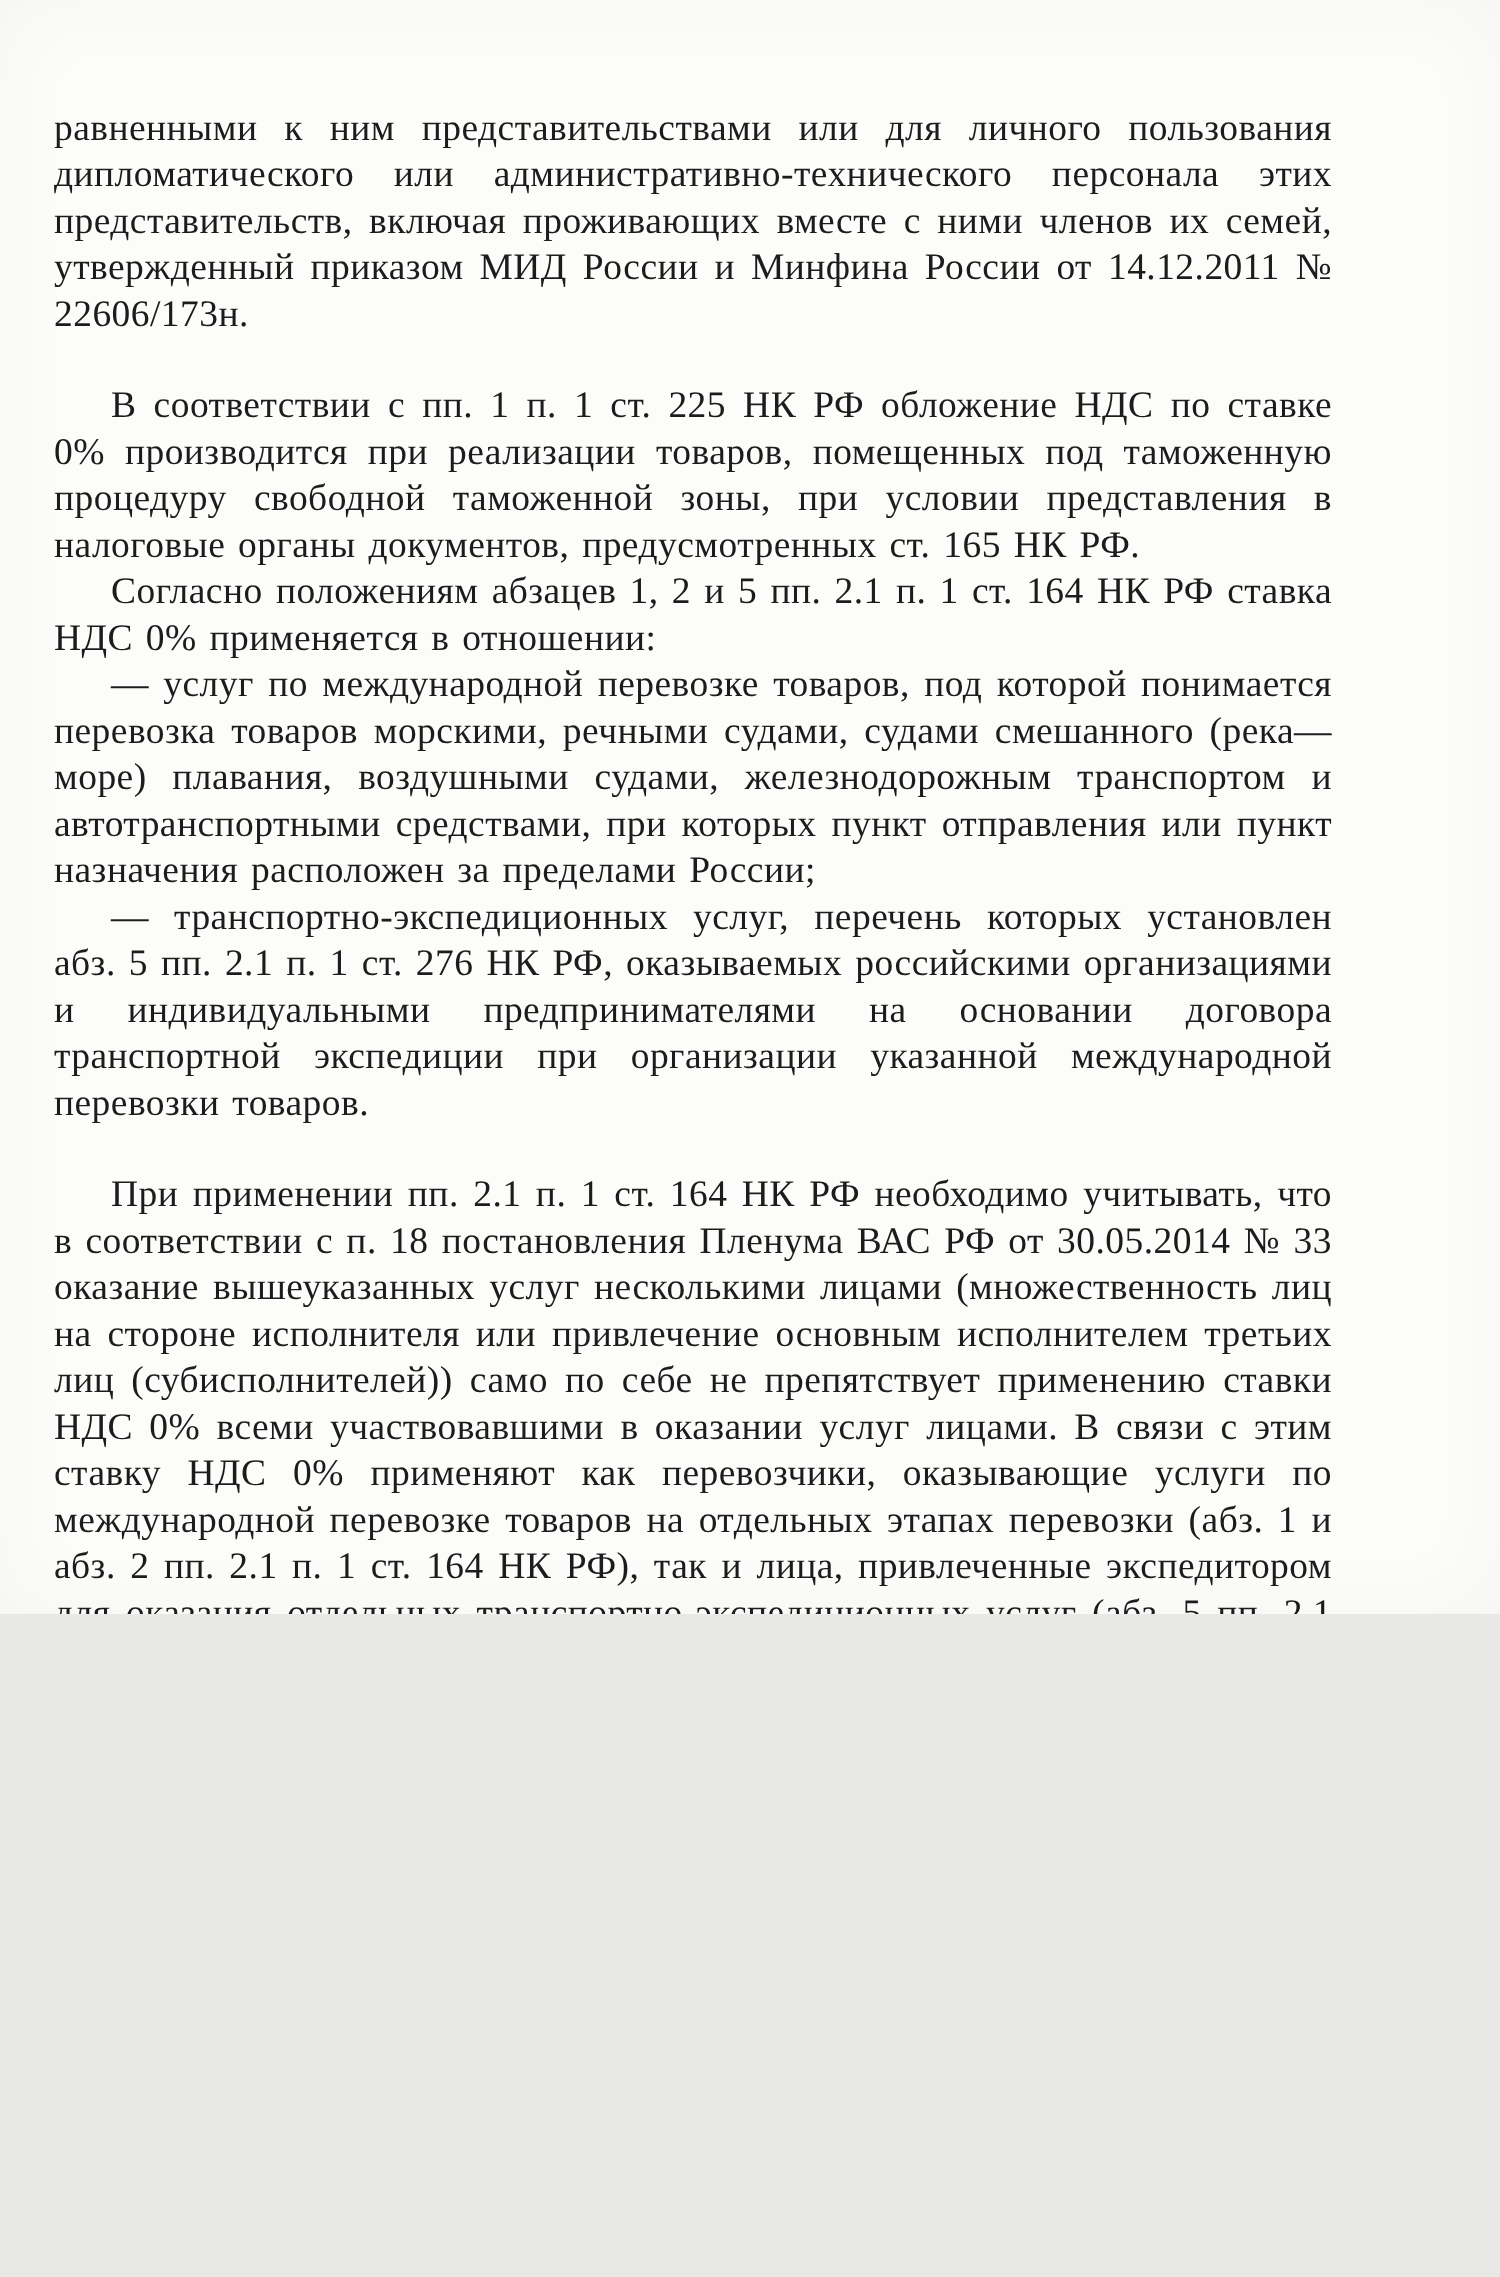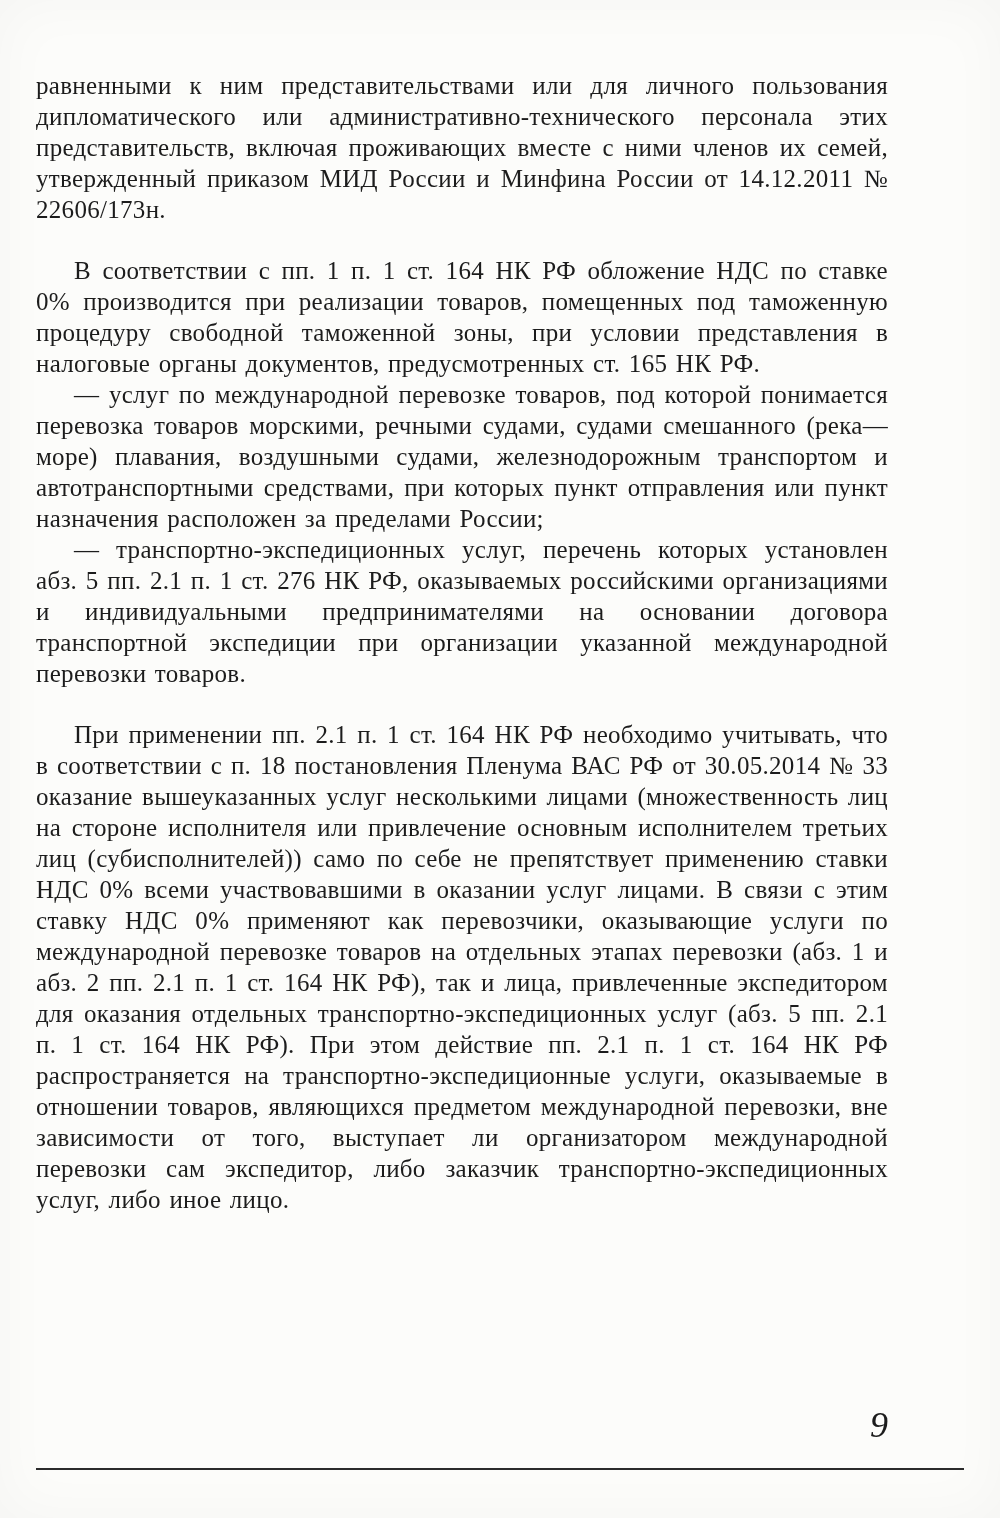--- a/index.html
+++ b/index.html
@@ -3,21 +3,21 @@
 <meta charset="utf-8">
 <style>
   html, body {
     margin: 0;
     padding: 0;
     background: #e8e8e6;
   }
   .page {
     position: relative;
     width: 1000px;
-    height: 1518px;
+    height: 1076px;
     margin: 0 auto;
     background: #fcfcfa;
     box-shadow: inset 0 0 60px rgba(0,0,0,0.03);
     overflow: hidden;
     font-family: "Liberation Serif", "DejaVu Serif", serif;
     color: #1c1c1c;
   }
   .text-block {
     position: absolute;
     top: 70px;
@@ -57,22 +57,23 @@
   }
 </style>
 </head>
 <body>
 
 <div class="page">
 
   <div class="text-block">
     <p class="continuation">равненными к ним представительствами или для личного пользования дипломатического или административно-технического персонала этих представительств, включая проживающих вместе с ними членов их семей, утвержденный приказом МИД России и Минфина России от 14.12.2011 № 22606/173н.</p>
 
-    <p class="indent gap-before">В соответствии с пп. 1 п. 1 ст. 164 НК РФ обложение НДС по ставке 0% производится при реализации товаров, помещенных под таможенную процедуру свободной таможенной зоны, при условии представления в налоговые органы документов, предусмотренных ст. 165 НК РФ.</p>
+    <p class="indent gap-before">В соответствии с пп. 1 п. 1 ст. 225 НК РФ обложение НДС по ставке 0% производится при реализации товаров, помещенных под таможенную процедуру свободной таможенной зоны, при условии представления в налоговые органы документов, предусмотренных ст. 165 НК РФ.</p>
 
+    <p class="indent">Согласно положениям абзацев 1, 2 и 5 пп. 2.1 п. 1 ст. 164 НК РФ ставка НДС 0% применяется в отношении:</p>
 
     <p class="indent">— услуг по международной перевозке товаров, под которой понимается перевозка товаров морскими, речными судами, судами смешанного (река—море) плавания, воздушными судами, железнодорожным транспортом и автотранспортными средствами, при которых пункт отправления или пункт назначения расположен за пределами России;</p>
 
     <p class="indent">— транспортно-экспедиционных услуг, перечень которых установлен абз. 5 пп. 2.1 п. 1 ст. 276 НК РФ, оказываемых российскими организациями и индивидуальными предпринимателями на основании договора транспортной экспедиции при организации указанной международной перевозки товаров.</p>
 
     <p class="indent gap-before">При применении пп. 2.1 п. 1 ст. 164 НК РФ необходимо учитывать, что в соответствии с п. 18 постановления Пленума ВАС РФ от 30.05.2014 № 33 оказание вышеуказанных услуг несколькими лицами (множественность лиц на стороне исполнителя или привлечение основным исполнителем третьих лиц (субисполнителей)) само по себе не препятствует применению ставки НДС 0% всеми участвовавшими в оказании услуг лицами. В связи с этим ставку НДС 0% применяют как перевозчики, оказывающие услуги по международной перевозке товаров на отдельных этапах перевозки (абз. 1 и абз. 2 пп. 2.1 п. 1 ст. 164 НК РФ), так и лица, привлеченные экспедитором для оказания отдельных транспортно-экспедиционных услуг (абз. 5 пп. 2.1 п. 1 ст. 164 НК РФ). При этом действие пп. 2.1 п. 1 ст. 164 НК РФ распространяется на транспортно-экспедиционные услуги, оказываемые в отношении товаров, являющихся предметом международной перевозки, вне зависимости от того, выступает ли организатором международной перевозки сам экспедитор, либо заказчик транспортно-экспедиционных услуг, либо иное лицо.</p>
   </div>
 
   <div class="page-number">9</div>
 

